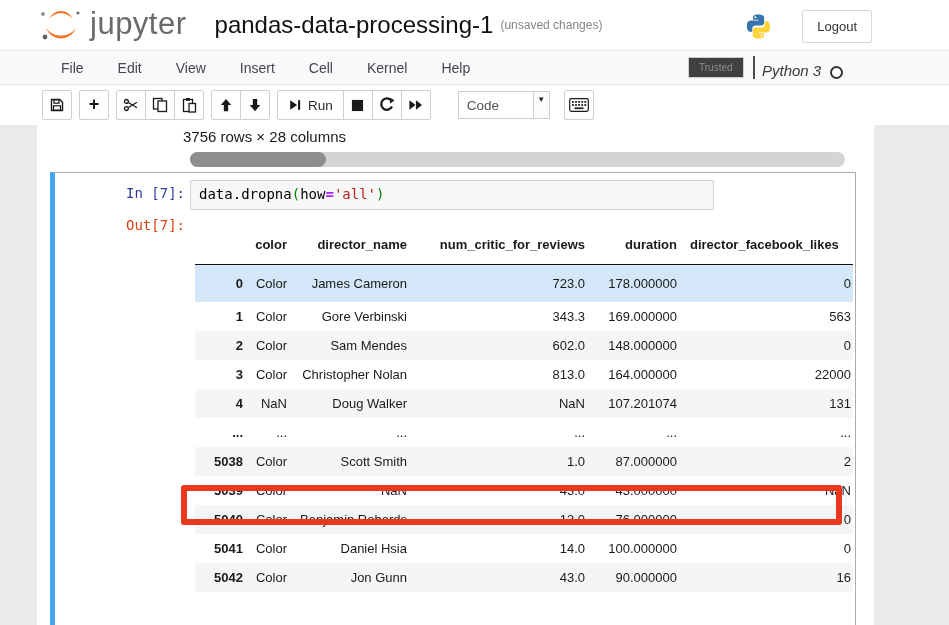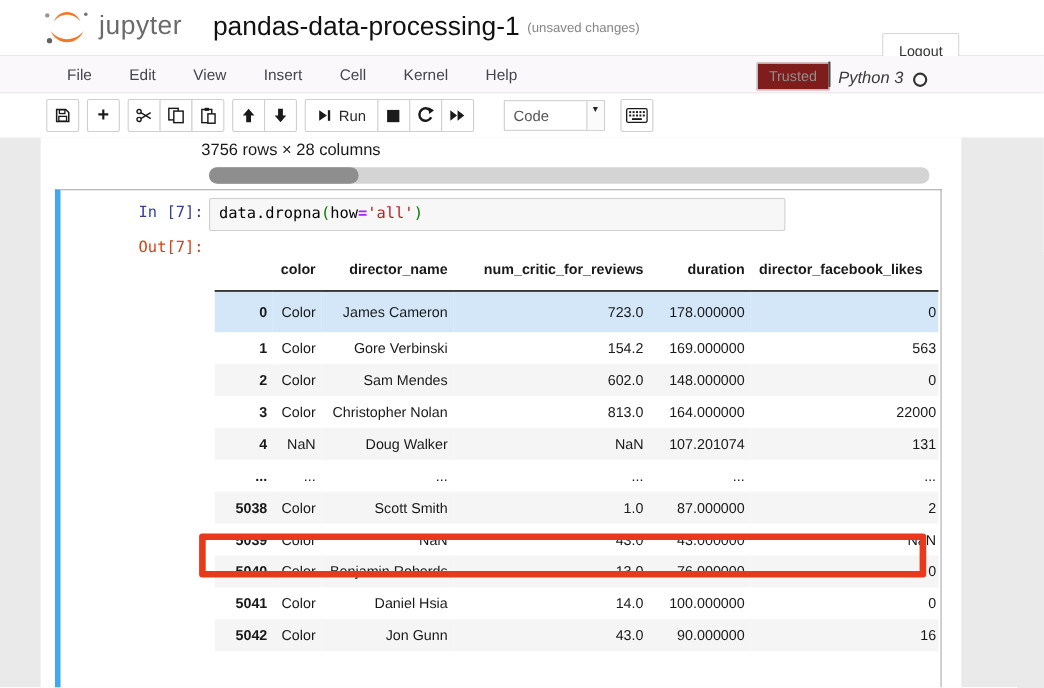--- a/index.html
+++ b/index.html
@@ -4,34 +4,34 @@
 <style>
   * { margin:0; padding:0; box-sizing:border-box; }
   html,body { background:#fff; }
   body { font-family:"Liberation Sans", sans-serif; }
   .app { position:relative; width:949px; height:625px; overflow:hidden; background:#fff; color:#1a1a1a; }
 
   
   .top-header { position:absolute; left:0; top:0; width:949px; height:51px; background:#fff;
                 border-bottom:1px solid #e7e7e7; display:flex; align-items:center; }
   .logo-wrap { display:flex; align-items:center; margin-left:38px; cursor:pointer; }
-  .logo-text { font-size:24px; color:#6a6a6a; letter-spacing:0.5px; margin-left:6px; margin-top:-2px; }
+  .logo-text { font-size:31px; color:#6a6a6a; letter-spacing:0.5px; margin-left:6px; margin-top:-2px; }
   .nb-title { font-size:24px; color:#111; margin-left:28px; }
   .nb-sub { font-size:12px; color:#858585; margin-left:7px; }
-  .header-right { position:absolute; right:77px; top:0; height:53px; display:flex; align-items:center; gap:30px;flex-direction:column; }
+  .header-right { position:absolute; right:77px; top:0; height:53px; display:flex; align-items:center; gap:30px; }
   .logout-btn { font-size:13px; color:#333; background:#fff; border:1px solid #d8d8d8; border-radius:2px;
                 padding:8px 14px; cursor:pointer; }
 
   
   .menubar { position:absolute; left:0; top:51px; width:949px; height:34px; background:#faf8fa;
              border-bottom:1px solid #e5e3e5; }
   .menu-items { display:flex; list-style:none; padding-left:44px; height:100%; align-items:center; }
   .menu-items li { font-size:14px; color:#45454d; padding:8px 17px; cursor:pointer; }
-  .trusted { position:absolute; left:688px; top:6px; font-size:13px; color:#8f8f8f;
-             border:1px solid #cfcfcf; background:#7f1d1d; padding:4px 10px; }
+  .trusted { position:absolute; left:688px; top:6px; font-size:10px; color:#8f8f8f;
+             border:1px solid #cfcfcf; background:#404040; padding:4px 10px; }
   .kernel-area { position:absolute; left:753px; top:5px; display:flex; align-items:flex-end;font-style:italic; }
   .kernel-sep { width:2px; height:23px; background:#4a4a4a; margin-right:7px; }
   .kernel-name { font-size:15px; color:#3a3a3a; }
   .kernel-dot { width:13px; height:13px; border:2px solid #333; border-radius:50%; margin-left:9px; background:#fff; }
 
   
   .toolbar { position:absolute; left:0; top:85px; width:949px; height:40px; background:#fff;
              display:flex; align-items:center; padding-left:42px; }
   .btn { height:30px; min-width:30px; background:#fff; border:1px solid #cfcfcf; border-radius:2px;
          display:flex; align-items:center; justify-content:center; cursor:pointer; color:#1a1a1a; }
@@ -274,21 +274,21 @@
                   <td>Color</td>
                   <td>James Cameron</td>
                   <td>723.0</td>
                   <td>178.000000</td>
                   <td>0</td>
                 </tr>
                 <tr>
                   <th>1</th>
                   <td>Color</td>
                   <td>Gore Verbinski</td>
-                  <td>154.2</td>
+                  <td>343.3</td>
                   <td>169.000000</td>
                   <td>563</td>
                 </tr>
                 <tr>
                   <th>2</th>
                   <td>Color</td>
                   <td>Sam Mendes</td>
                   <td>602.0</td>
                   <td>148.000000</td>
                   <td>0</td>

